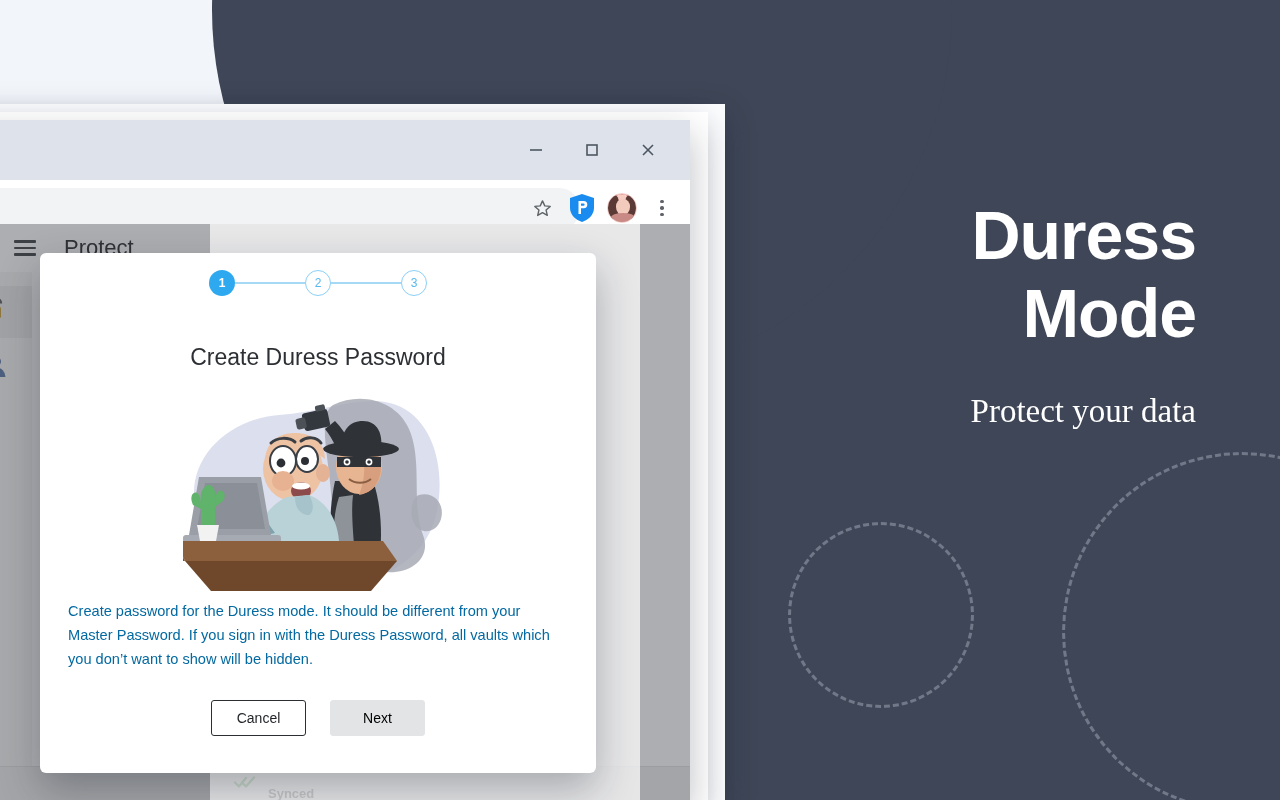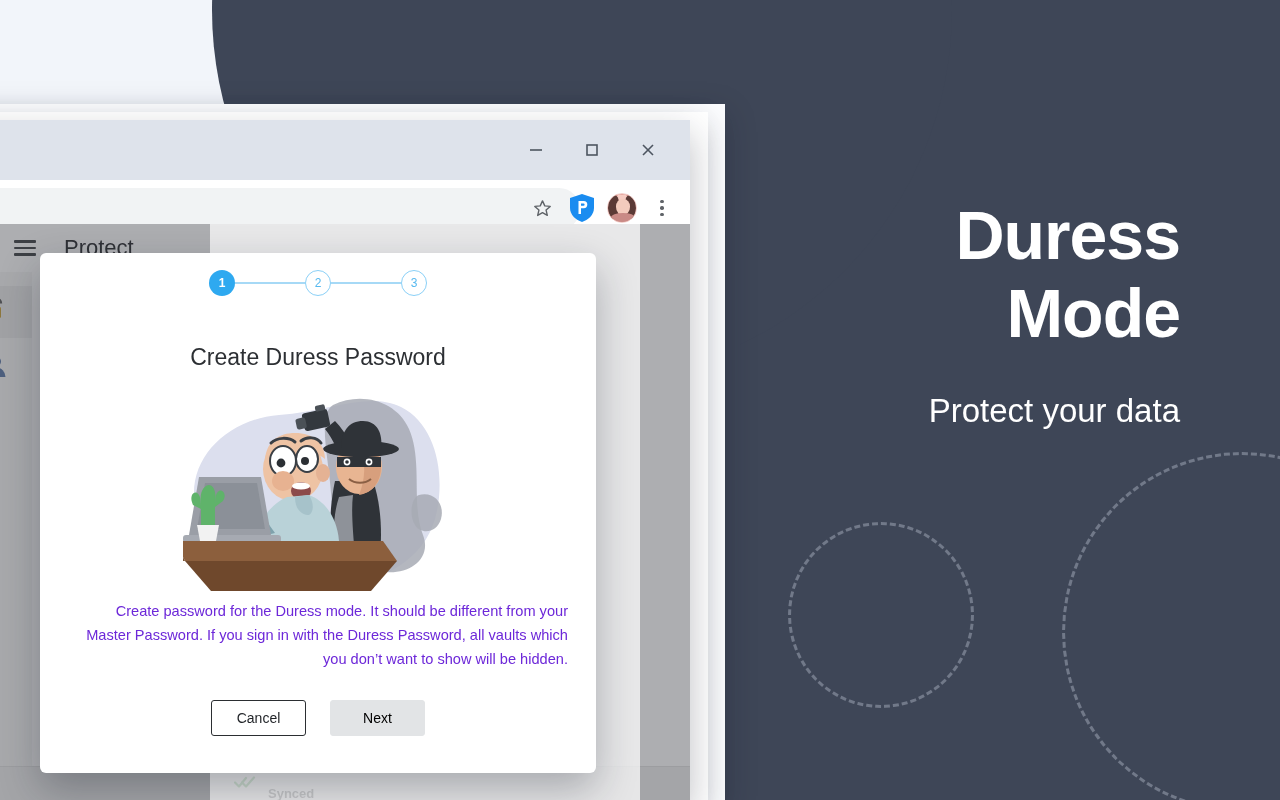--- a/index.html
+++ b/index.html
@@ -37,30 +37,30 @@
     position: absolute;
     border: 3px dashed #7b8292;
     border-radius: 50%;
     opacity: .85;
   }
   .deco-circle.small { left: 788px; top: 522px; width: 186px; height: 186px; }
   .deco-circle.large { left: 1062px; top: 452px; width: 360px; height: 360px; }
 
   
   .promo-copy {
-    position: absolute; right: 100px; top: 196px;
+    position: absolute; right: 84px; top: 196px;
     width: 480px; text-align: right;
   }
   .promo-title {
     color: #ffffff; font-weight: bold; font-size: 68px;
     line-height: 78px; letter-spacing: -1px;
   }
   .promo-sub {
     margin-top: 34px; color: #ffffff;
-    font-size: 33px; line-height: 50px; font-weight: normal;
+    font-size: 33px; line-height: 50px; font-weight: normal; font-family: Liberation Serif, serif;
   }
 
   
   .shell { position: absolute; background: #ffffff; }
   .shell-back2 {
     left: -40px; top: 104px; width: 765px; height: 700px;
     background: #fbfcfe;
     box-shadow: 0 10px 30px rgba(20,25,40,.22);
   }
   .shell-back1 {
@@ -209,22 +209,22 @@
     margin-top: 48px; text-align: center;
     font-size: 23px; color: #2c2f33; font-weight: normal;
   }
 
   .illustration {
     margin: 14px auto 0; width: 270px; height: 212px; position: relative;
   }
   .illustration svg { display: block; }
 
   .modal-body {
-    margin: 2px auto 16px; width: 500px; text-align: right;
-    font-size: 14.6px; line-height: 24px; color: #6d28d9;
+    margin: 2px auto 16px; width: 500px; text-align: left;
+    font-size: 14.6px; line-height: 24px; color: #0369a1;
   }
 
   .modal-actions {
     position: absolute; left: 0; bottom: 37px; width: 556px;
     display: flex; justify-content: center; gap: 24px;
   }
   .btn {
     height: 36px; min-width: 95px; padding: 0 18px;
     font-size: 14px; border-radius: 3px;
     display: flex; align-items: center; justify-content: center;

